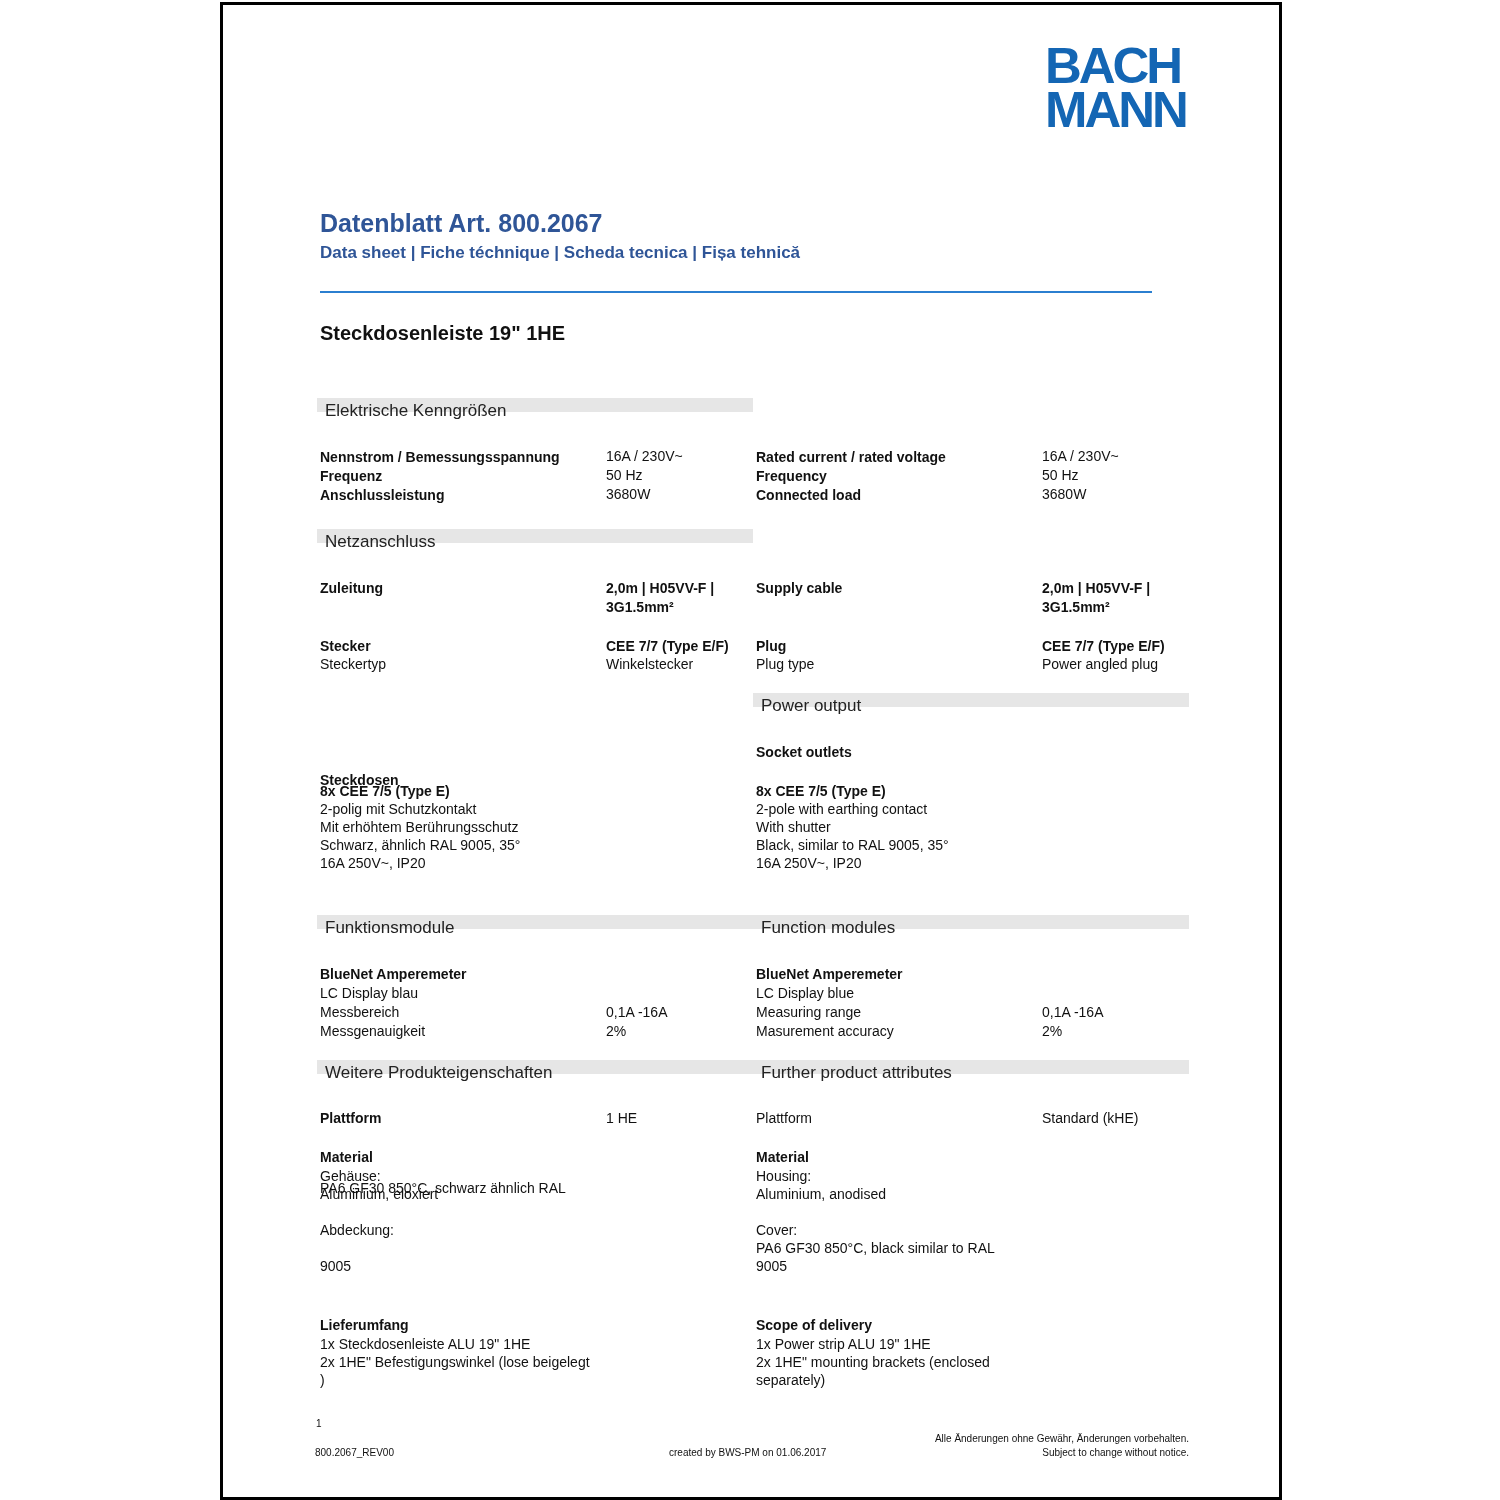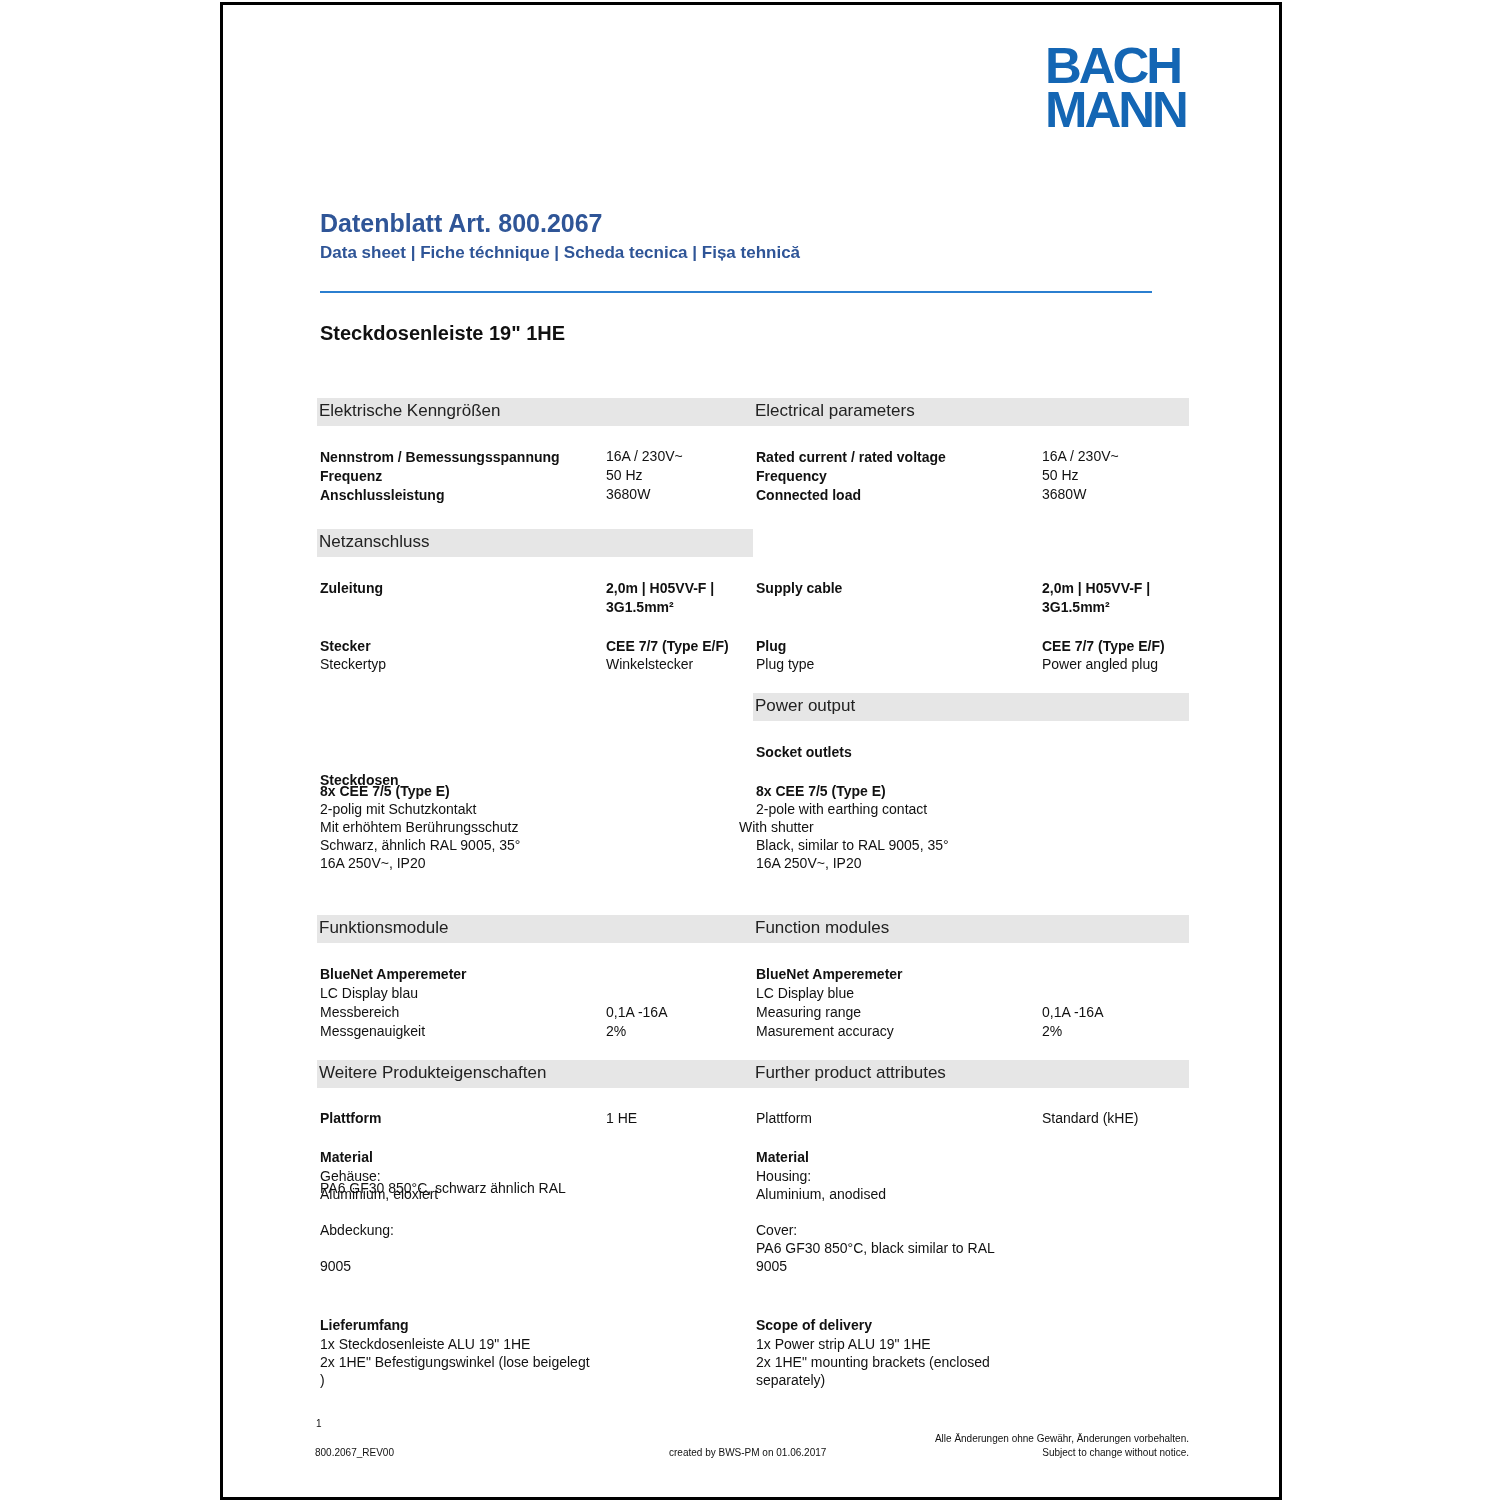--- a/index.html
+++ b/index.html
@@ -18,22 +18,22 @@
       font-size: 50px; line-height: 42px; letter-spacing: -3px;
       font-family: "Liberation Sans", sans-serif;
       transform: scaleX(1.02); transform-origin: left top;
     }
     .logo div { height: 44px; }
     .title { left: 97px; top: 204px; font-size: 25px; font-weight: bold; color: #2f5597; }
     .subtitle { left: 97px; top: 238px; font-size: 17px; font-weight: bold; color: #2f5597; }
     .rule { left: 97px; top: 286px; width: 832px; height: 2px; background: #2b7fd0; }
     .product { left: 97px; top: 317px; font-size: 20px; font-weight: bold; color: #111; }
     .band {
-      position: absolute; height: 28px; background: #e6e6e6;
-      font-size: 17px; line-height: 25px; color: #222; padding-left: 2px; box-sizing: border-box;
+      position: absolute; height: 14px; background: #e6e6e6;
+      font-size: 17px; line-height: 25px; color: #222; padding-left: 8px; box-sizing: border-box;
     }
     .band.left { left: 94px; width: 436px; }
     .band.right { left: 530px; width: 436px; }
     .t { position: absolute; font-size: 14px; line-height: 18.5px; color: #111; white-space: nowrap; }
     .b { font-weight: bold; }
     .small { font-size: 10px; line-height: 14px; }
   </style>
 </head>
 <body>
 
@@ -43,21 +43,20 @@
     <div>BACH</div>
     <div>MANN</div>
   </div>
 
   <div class="abs title">Datenblatt Art. 800.2067</div>
   <div class="abs subtitle">Data sheet | Fiche téchnique | Scheda tecnica | Fișa tehnică</div>
   <div class="abs rule"></div>
   <div class="abs product">Steckdosenleiste 19" 1HE</div>
 
   <div class="band left" style="top:393px">Elektrische Kenngrößen</div>
-  <div class="band right" style="top:393px">Electrical parameters</div>
 
   <div class="t b" style="left:97px;top:443px">Nennstrom / Bemessungsspannung</div>
   <div class="t" style="left:383px;top:442px">16A / 230V~</div>
   <div class="t b" style="left:97px;top:462px">Frequenz</div>
   <div class="t" style="left:383px;top:461px">50 Hz</div>
   <div class="t b" style="left:97px;top:481px">Anschlussleistung</div>
   <div class="t" style="left:383px;top:480px">3680W</div>
 
   <div class="t b" style="left:533px;top:443px">Rated current / rated voltage</div>
   <div class="t" style="left:819px;top:442px">16A / 230V~</div>
@@ -89,21 +88,21 @@
   <div class="t b" style="left:97px;top:766px">Steckdosen</div>
   <div class="t b" style="left:97px;top:777px">8x CEE 7/5 (Type E)</div>
   <div class="t" style="left:97px;top:795px">2-polig mit Schutzkontakt</div>
   <div class="t" style="left:97px;top:813px">Mit erhöhtem Berührungsschutz</div>
   <div class="t" style="left:97px;top:831px">Schwarz, ähnlich RAL 9005, 35°</div>
   <div class="t" style="left:97px;top:849px">16A 250V~, IP20</div>
 
   <div class="t b" style="left:533px;top:738px">Socket outlets</div>
   <div class="t b" style="left:533px;top:777px">8x CEE 7/5 (Type E)</div>
   <div class="t" style="left:533px;top:795px">2-pole with earthing contact</div>
-  <div class="t" style="left:516px;top:813px">With shutter</div>
+  <div class="t" style="left:533px;top:813px">With shutter</div>
   <div class="t" style="left:533px;top:831px">Black, similar to RAL 9005, 35°</div>
   <div class="t" style="left:533px;top:849px">16A 250V~, IP20</div>
 
   <div class="band left" style="top:910px">Funktionsmodule</div>
   <div class="band right" style="top:910px">Function modules</div>
 
   <div class="t b" style="left:97px;top:960px">BlueNet Amperemeter</div>
   <div class="t" style="left:97px;top:979px">LC Display blau</div>
   <div class="t" style="left:97px;top:998px">Messbereich</div>
   <div class="t" style="left:383px;top:998px">0,1A -16A</div>

